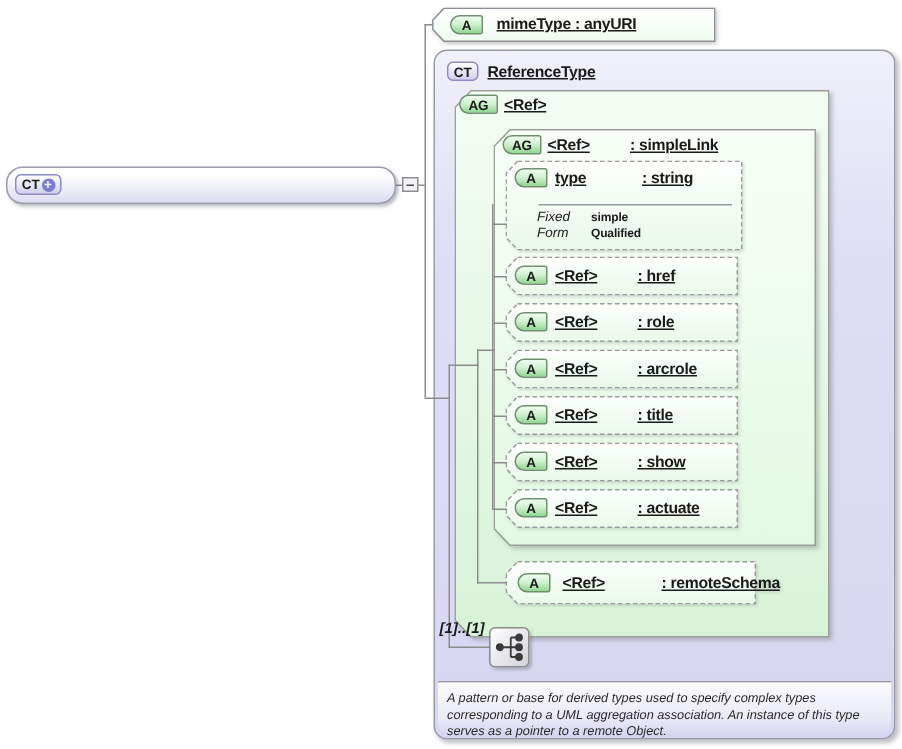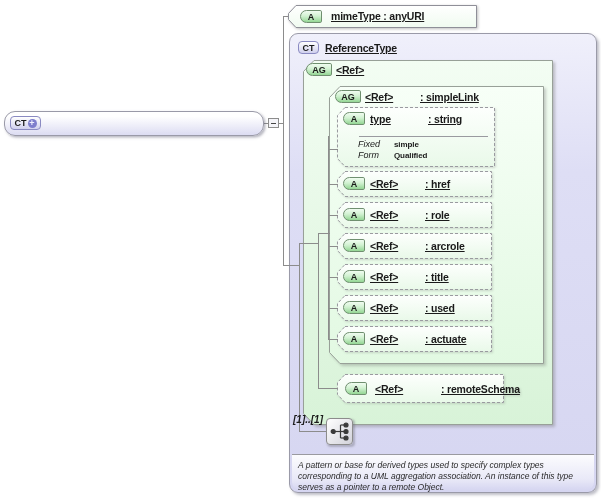--- a/index.html
+++ b/index.html
@@ -207,21 +207,21 @@
     <div class="badge badge-green">A</div>
     <span class="a-name bold">&lt;Ref&gt;</span>
     <span class="a-type bold">: title</span>
   </div>
   <div id="attr-4" class="attr-box">
     <svg width="155" height="26" viewBox="0 0 155 26">
       <polygon points="8,0.5 154.5,0.5 154.5,25.5 8,25.5 0.5,17.5 0.5,8.5" fill="url(#gradAttr)" stroke="#9a9aa0" stroke-width="1" stroke-dasharray="3 2"></polygon>
     </svg>
     <div class="badge badge-green">A</div>
     <span class="a-name bold">&lt;Ref&gt;</span>
-    <span class="a-type bold">: used</span>
+    <span class="a-type bold">: show</span>
   </div>
   <div id="attr-5" class="attr-box">
     <svg width="155" height="26" viewBox="0 0 155 26">
       <polygon points="8,0.5 154.5,0.5 154.5,25.5 8,25.5 0.5,17.5 0.5,8.5" fill="url(#gradAttr)" stroke="#9a9aa0" stroke-width="1" stroke-dasharray="3 2"></polygon>
     </svg>
     <div class="badge badge-green">A</div>
     <span class="a-name bold">&lt;Ref&gt;</span>
     <span class="a-type bold">: actuate</span>
   </div>
 

